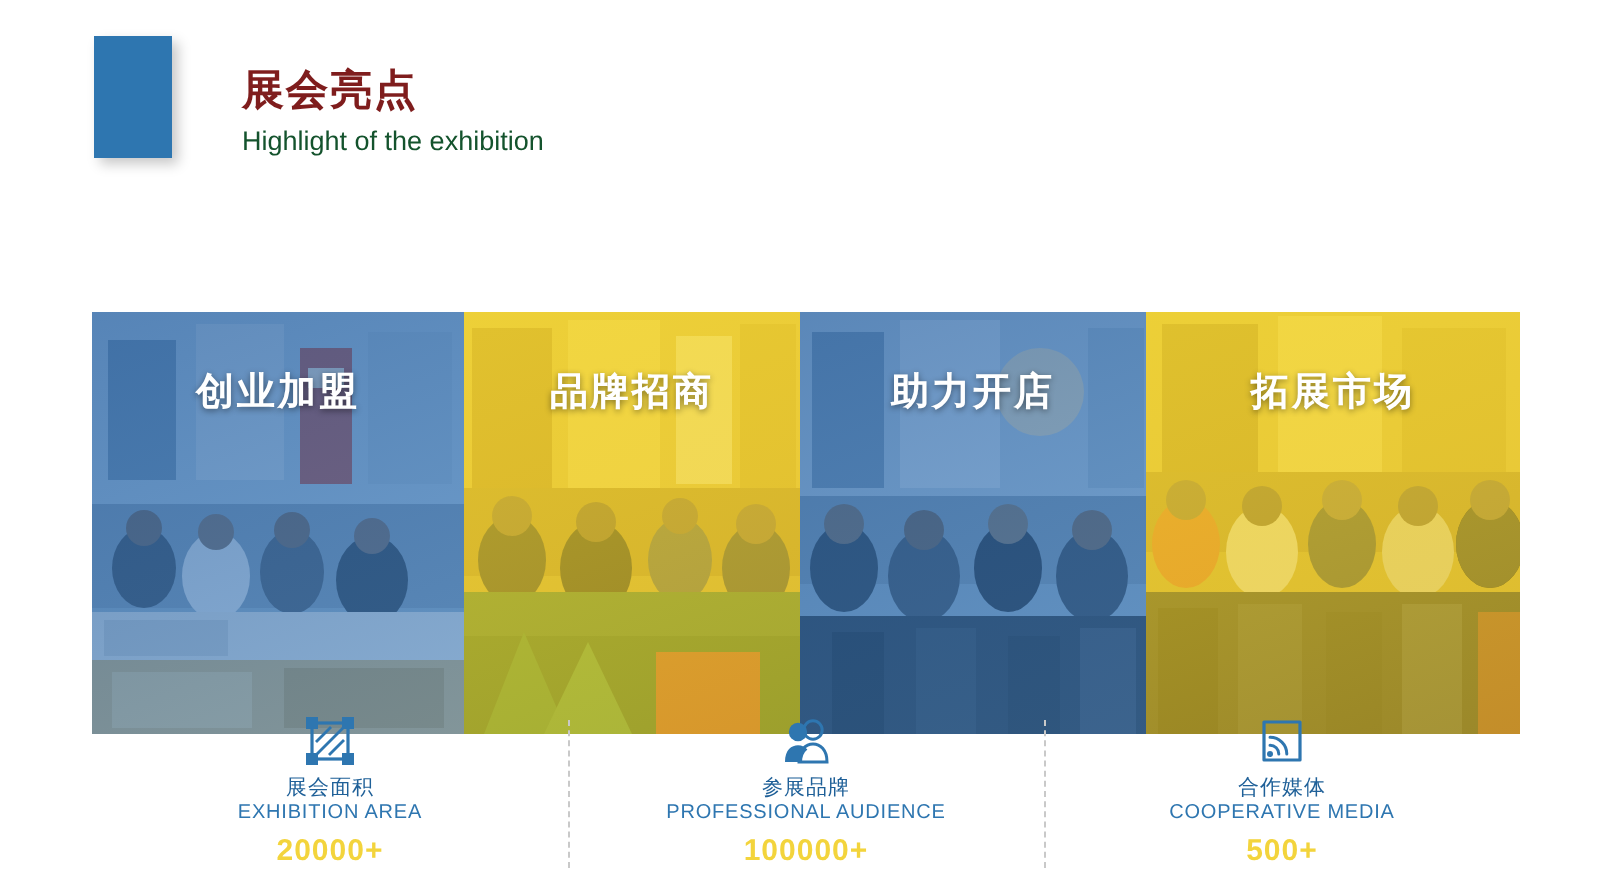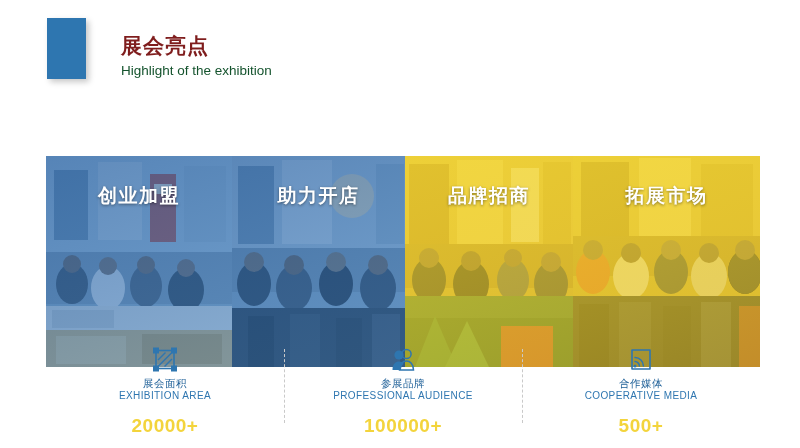--- a/index.html
+++ b/index.html
@@ -123,26 +123,26 @@
     white-space: nowrap;
   }
   .stat-label-en {
     font-size: 10px;
     color: #2E76B0;
     letter-spacing: 0.4px;
     line-height: 12px;
     white-space: nowrap;
   }
   .stat-value {
-    font-size: 19px;
+    font-size: 15px;
     font-weight: bold;
     color: #F3D43C;
     letter-spacing: 0.5px;
     line-height: 24px;
-    margin-top: 12px;
+    margin-top: 1px;
     white-space: nowrap;
   }
 </style>
 </head>
 <body>
 
 <div id="header">
   <div id="header-bar"></div>
   <div id="header-texts">
     <div id="header-title-cn">展会亮点</div>
@@ -175,20 +175,49 @@
         <rect x="6" y="154" width="62" height="18" fill="#bfc3c7"></rect>
         <rect x="0" y="174" width="186" height="37" fill="#c9a96b"></rect>
         <rect x="10" y="180" width="70" height="28" fill="#d8bd85"></rect>
         <rect x="96" y="178" width="80" height="30" fill="#b5924f"></rect>
       </svg>
     </div>
     <div class="tint tint-blue"></div>
     <div class="panel-label">创业加盟</div>
   </div>
 
+  <div class="photo-panel" style="width:168px">
+    <div class="photo-bg">
+      <svg width="168" height="211" viewBox="0 0 168 211" preserveAspectRatio="none">
+        <rect width="168" height="211" fill="#c8ab4d"></rect>
+        <rect x="0" y="0" width="168" height="88" fill="#e0c25c"></rect>
+        <rect x="4" y="8" width="40" height="80" fill="#b8923c"></rect>
+        <rect x="52" y="4" width="46" height="84" fill="#efd878"></rect>
+        <rect x="106" y="12" width="28" height="74" fill="#f4e9b0"></rect>
+        <rect x="138" y="6" width="28" height="82" fill="#cfae48"></rect>
+        <rect x="0" y="88" width="168" height="44" fill="#b2913f"></rect>
+        <ellipse cx="24" cy="124" rx="17" ry="22" fill="#30353d"></ellipse>
+        <ellipse cx="24" cy="102" rx="10" ry="10" fill="#7a6550"></ellipse>
+        <ellipse cx="66" cy="128" rx="18" ry="23" fill="#242a33"></ellipse>
+        <ellipse cx="66" cy="105" rx="10" ry="10" fill="#6e5a48"></ellipse>
+        <ellipse cx="108" cy="124" rx="16" ry="21" fill="#57606c"></ellipse>
+        <ellipse cx="108" cy="102" rx="9" ry="9" fill="#7d6753"></ellipse>
+        <ellipse cx="146" cy="128" rx="17" ry="22" fill="#3d4550"></ellipse>
+        <ellipse cx="146" cy="106" rx="10" ry="10" fill="#806a56"></ellipse>
+        <rect x="0" y="140" width="168" height="22" fill="#3f7a4e"></rect>
+        <rect x="0" y="162" width="168" height="49" fill="#2f6a41"></rect>
+        <path d="M10 211 L30 160 L52 211 Z" fill="#3e8a52"></path>
+        <path d="M40 211 L62 165 L84 211 Z" fill="#4c9a5e"></path>
+        <rect x="96" y="170" width="52" height="41" fill="#b9553f"></rect>
+      </svg>
+    </div>
+    <div class="tint tint-gold"></div>
+    <div class="panel-label">品牌招商</div>
+  </div>
+
   <div class="photo-panel" style="width:173px">
     <div class="photo-bg">
       <svg width="173" height="211" viewBox="0 0 173 211" preserveAspectRatio="none">
         <rect width="173" height="211" fill="#8fa8bf"></rect>
         <rect x="0" y="0" width="173" height="92" fill="#b4c7d8"></rect>
         <rect x="6" y="10" width="36" height="78" fill="#7892ab"></rect>
         <rect x="50" y="4" width="50" height="84" fill="#cfdbe6"></rect>
         <circle cx="120" cy="40" r="22" fill="#e8d9b8"></circle>
         <rect x="144" y="8" width="28" height="80" fill="#a0b6c9"></rect>
         <rect x="0" y="92" width="173" height="44" fill="#7e94a9"></rect>
@@ -202,49 +231,20 @@
         <ellipse cx="146" cy="109" rx="10" ry="10" fill="#75604f"></ellipse>
         <rect x="0" y="152" width="173" height="59" fill="#2b333d"></rect>
         <rect x="16" y="160" width="26" height="51" fill="#1f262e"></rect>
         <rect x="58" y="158" width="30" height="53" fill="#353f4a"></rect>
         <rect x="104" y="162" width="26" height="49" fill="#242b33"></rect>
         <rect x="140" y="158" width="28" height="53" fill="#3c4552"></rect>
       </svg>
     </div>
     <div class="tint tint-blue"></div>
     <div class="panel-label">助力开店</div>
-  </div>
-
-  <div class="photo-panel" style="width:168px">
-    <div class="photo-bg">
-      <svg width="168" height="211" viewBox="0 0 168 211" preserveAspectRatio="none">
-        <rect width="168" height="211" fill="#c8ab4d"></rect>
-        <rect x="0" y="0" width="168" height="88" fill="#e0c25c"></rect>
-        <rect x="4" y="8" width="40" height="80" fill="#b8923c"></rect>
-        <rect x="52" y="4" width="46" height="84" fill="#efd878"></rect>
-        <rect x="106" y="12" width="28" height="74" fill="#f4e9b0"></rect>
-        <rect x="138" y="6" width="28" height="82" fill="#cfae48"></rect>
-        <rect x="0" y="88" width="168" height="44" fill="#b2913f"></rect>
-        <ellipse cx="24" cy="124" rx="17" ry="22" fill="#30353d"></ellipse>
-        <ellipse cx="24" cy="102" rx="10" ry="10" fill="#7a6550"></ellipse>
-        <ellipse cx="66" cy="128" rx="18" ry="23" fill="#242a33"></ellipse>
-        <ellipse cx="66" cy="105" rx="10" ry="10" fill="#6e5a48"></ellipse>
-        <ellipse cx="108" cy="124" rx="16" ry="21" fill="#57606c"></ellipse>
-        <ellipse cx="108" cy="102" rx="9" ry="9" fill="#7d6753"></ellipse>
-        <ellipse cx="146" cy="128" rx="17" ry="22" fill="#3d4550"></ellipse>
-        <ellipse cx="146" cy="106" rx="10" ry="10" fill="#806a56"></ellipse>
-        <rect x="0" y="140" width="168" height="22" fill="#3f7a4e"></rect>
-        <rect x="0" y="162" width="168" height="49" fill="#2f6a41"></rect>
-        <path d="M10 211 L30 160 L52 211 Z" fill="#3e8a52"></path>
-        <path d="M40 211 L62 165 L84 211 Z" fill="#4c9a5e"></path>
-        <rect x="96" y="170" width="52" height="41" fill="#b9553f"></rect>
-      </svg>
-    </div>
-    <div class="tint tint-gold"></div>
-    <div class="panel-label">品牌招商</div>
   </div>
 
   <div class="photo-panel" style="width:187px">
     <div class="photo-bg">
       <svg width="187" height="211" viewBox="0 0 187 211" preserveAspectRatio="none">
         <rect width="187" height="211" fill="#c6a948"></rect>
         <rect x="0" y="0" width="187" height="80" fill="#ddc05a"></rect>
         <rect x="8" y="6" width="48" height="74" fill="#b2903a"></rect>
         <rect x="66" y="2" width="52" height="78" fill="#f0da7e"></rect>
         <rect x="128" y="8" width="52" height="72" fill="#cbab46"></rect>

